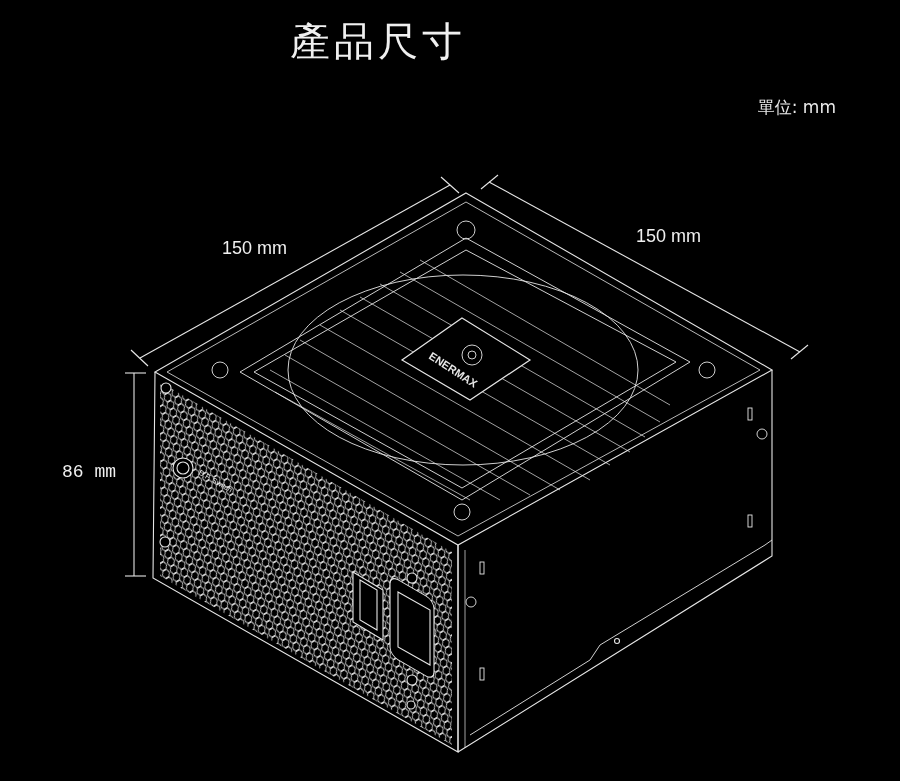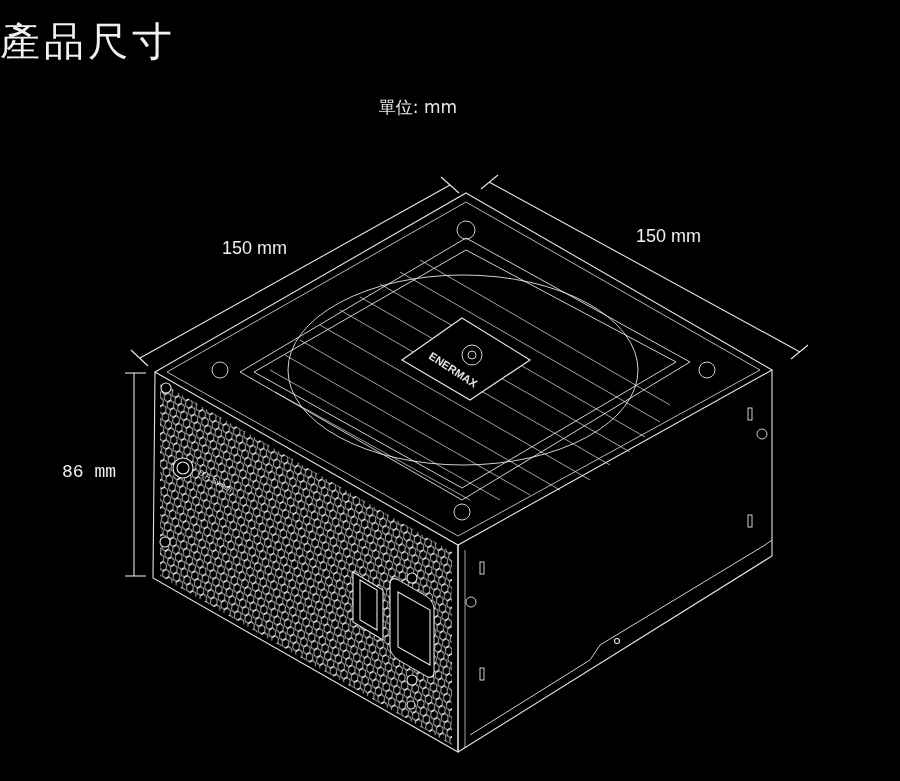--- a/index.html
+++ b/index.html
@@ -1,18 +1,18 @@
 <!DOCTYPE html>
 <html><head>
 <meta charset="utf-8">
 <style>
   html, body { margin:0; padding:0; background:#000; }
   body { width:900px; height:781px; position:relative; overflow:hidden; font-family:"DejaVu Sans", sans-serif; color:#f2f2f2; }
-  .title { position:absolute; left:0; top:14px; width:756px; font-size:40px; font-weight:500; letter-spacing:4px; color:#f0f0f0; }
-  .unit { position:absolute; left:0; top:96px; width:836px; text-align:center; font-size:17px; color:#eaeaea; }
+  .title { position:absolute; left:0; top:14px; width:756px; text-align:center; font-size:40px; font-weight:500; letter-spacing:4px; color:#f0f0f0; }
+  .unit { position:absolute; left:0; top:96px; width:836px; text-align:right; font-size:17px; color:#eaeaea; }
   .dim-label { position:absolute; font-family:"Liberation Sans", sans-serif; font-size:18px; color:#f0f0f0; white-space:nowrap; }
   svg { position:absolute; left:0; top:0; }
 </style>
 </head>
 <body>
 
 <div class="title">產品尺寸</div>
 <div class="unit">單位: mm</div>
 
 <div class="dim-label" style="left:222px;top:238px;">150 mm</div>

